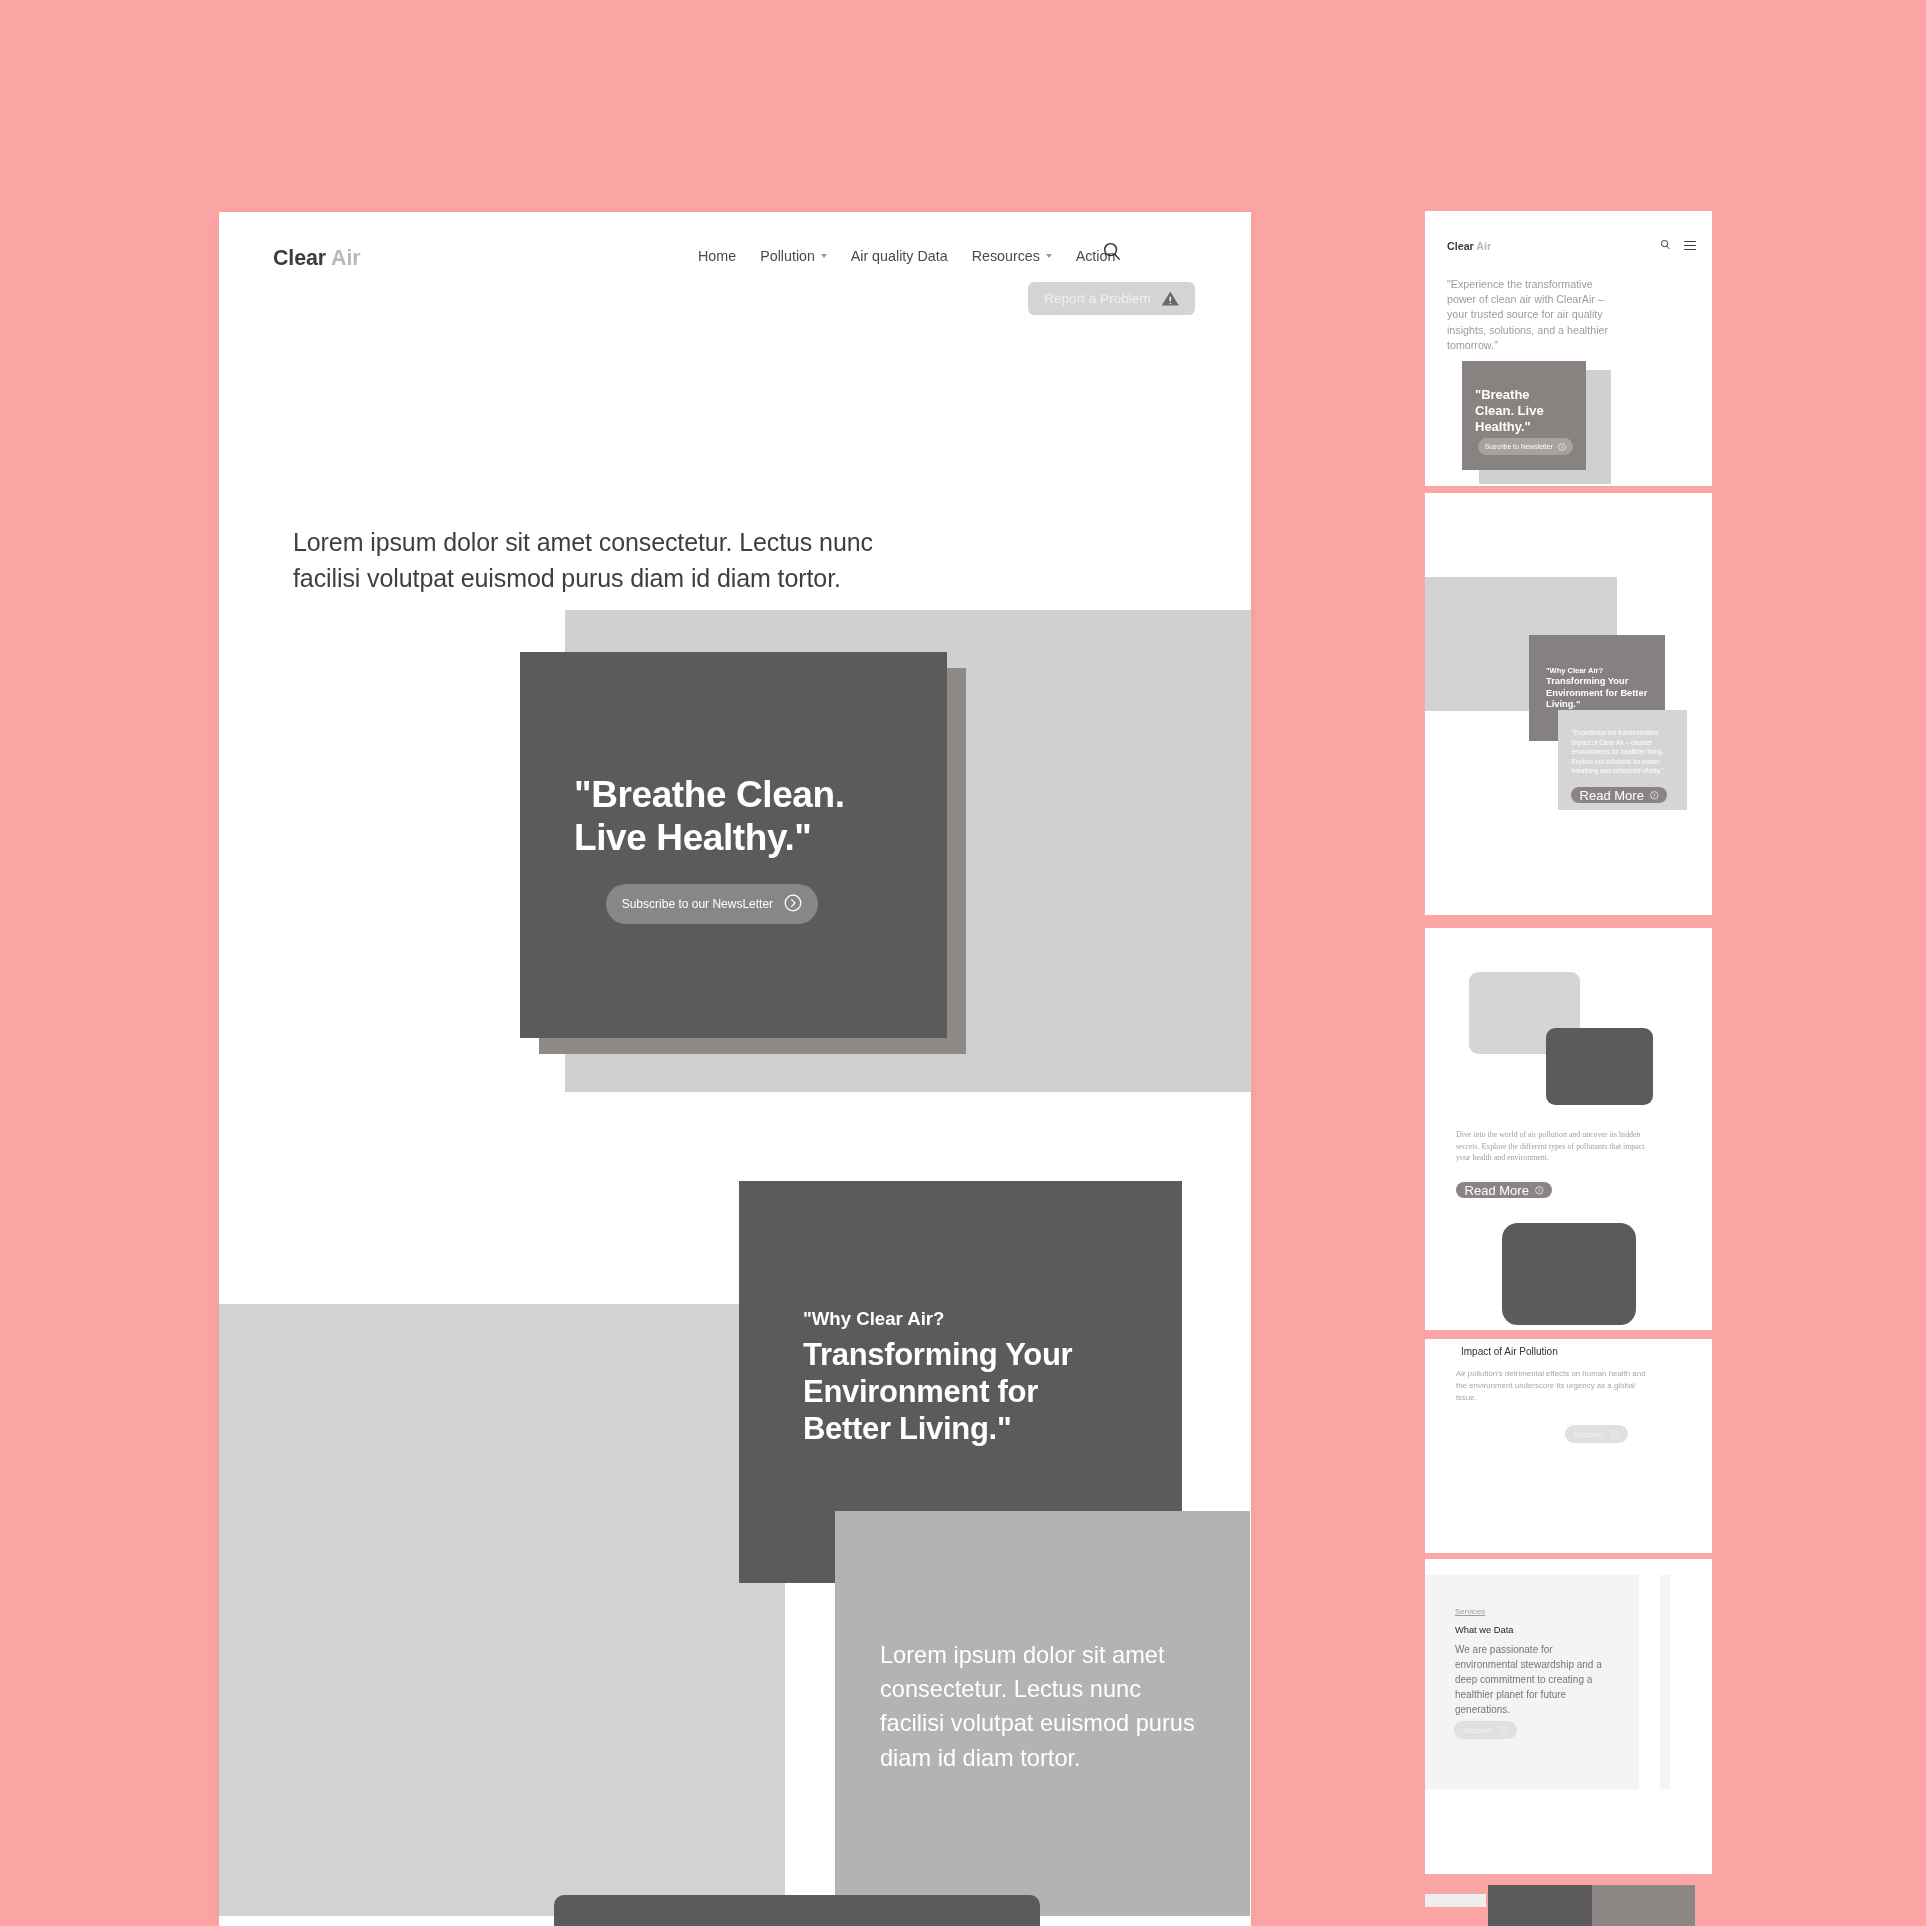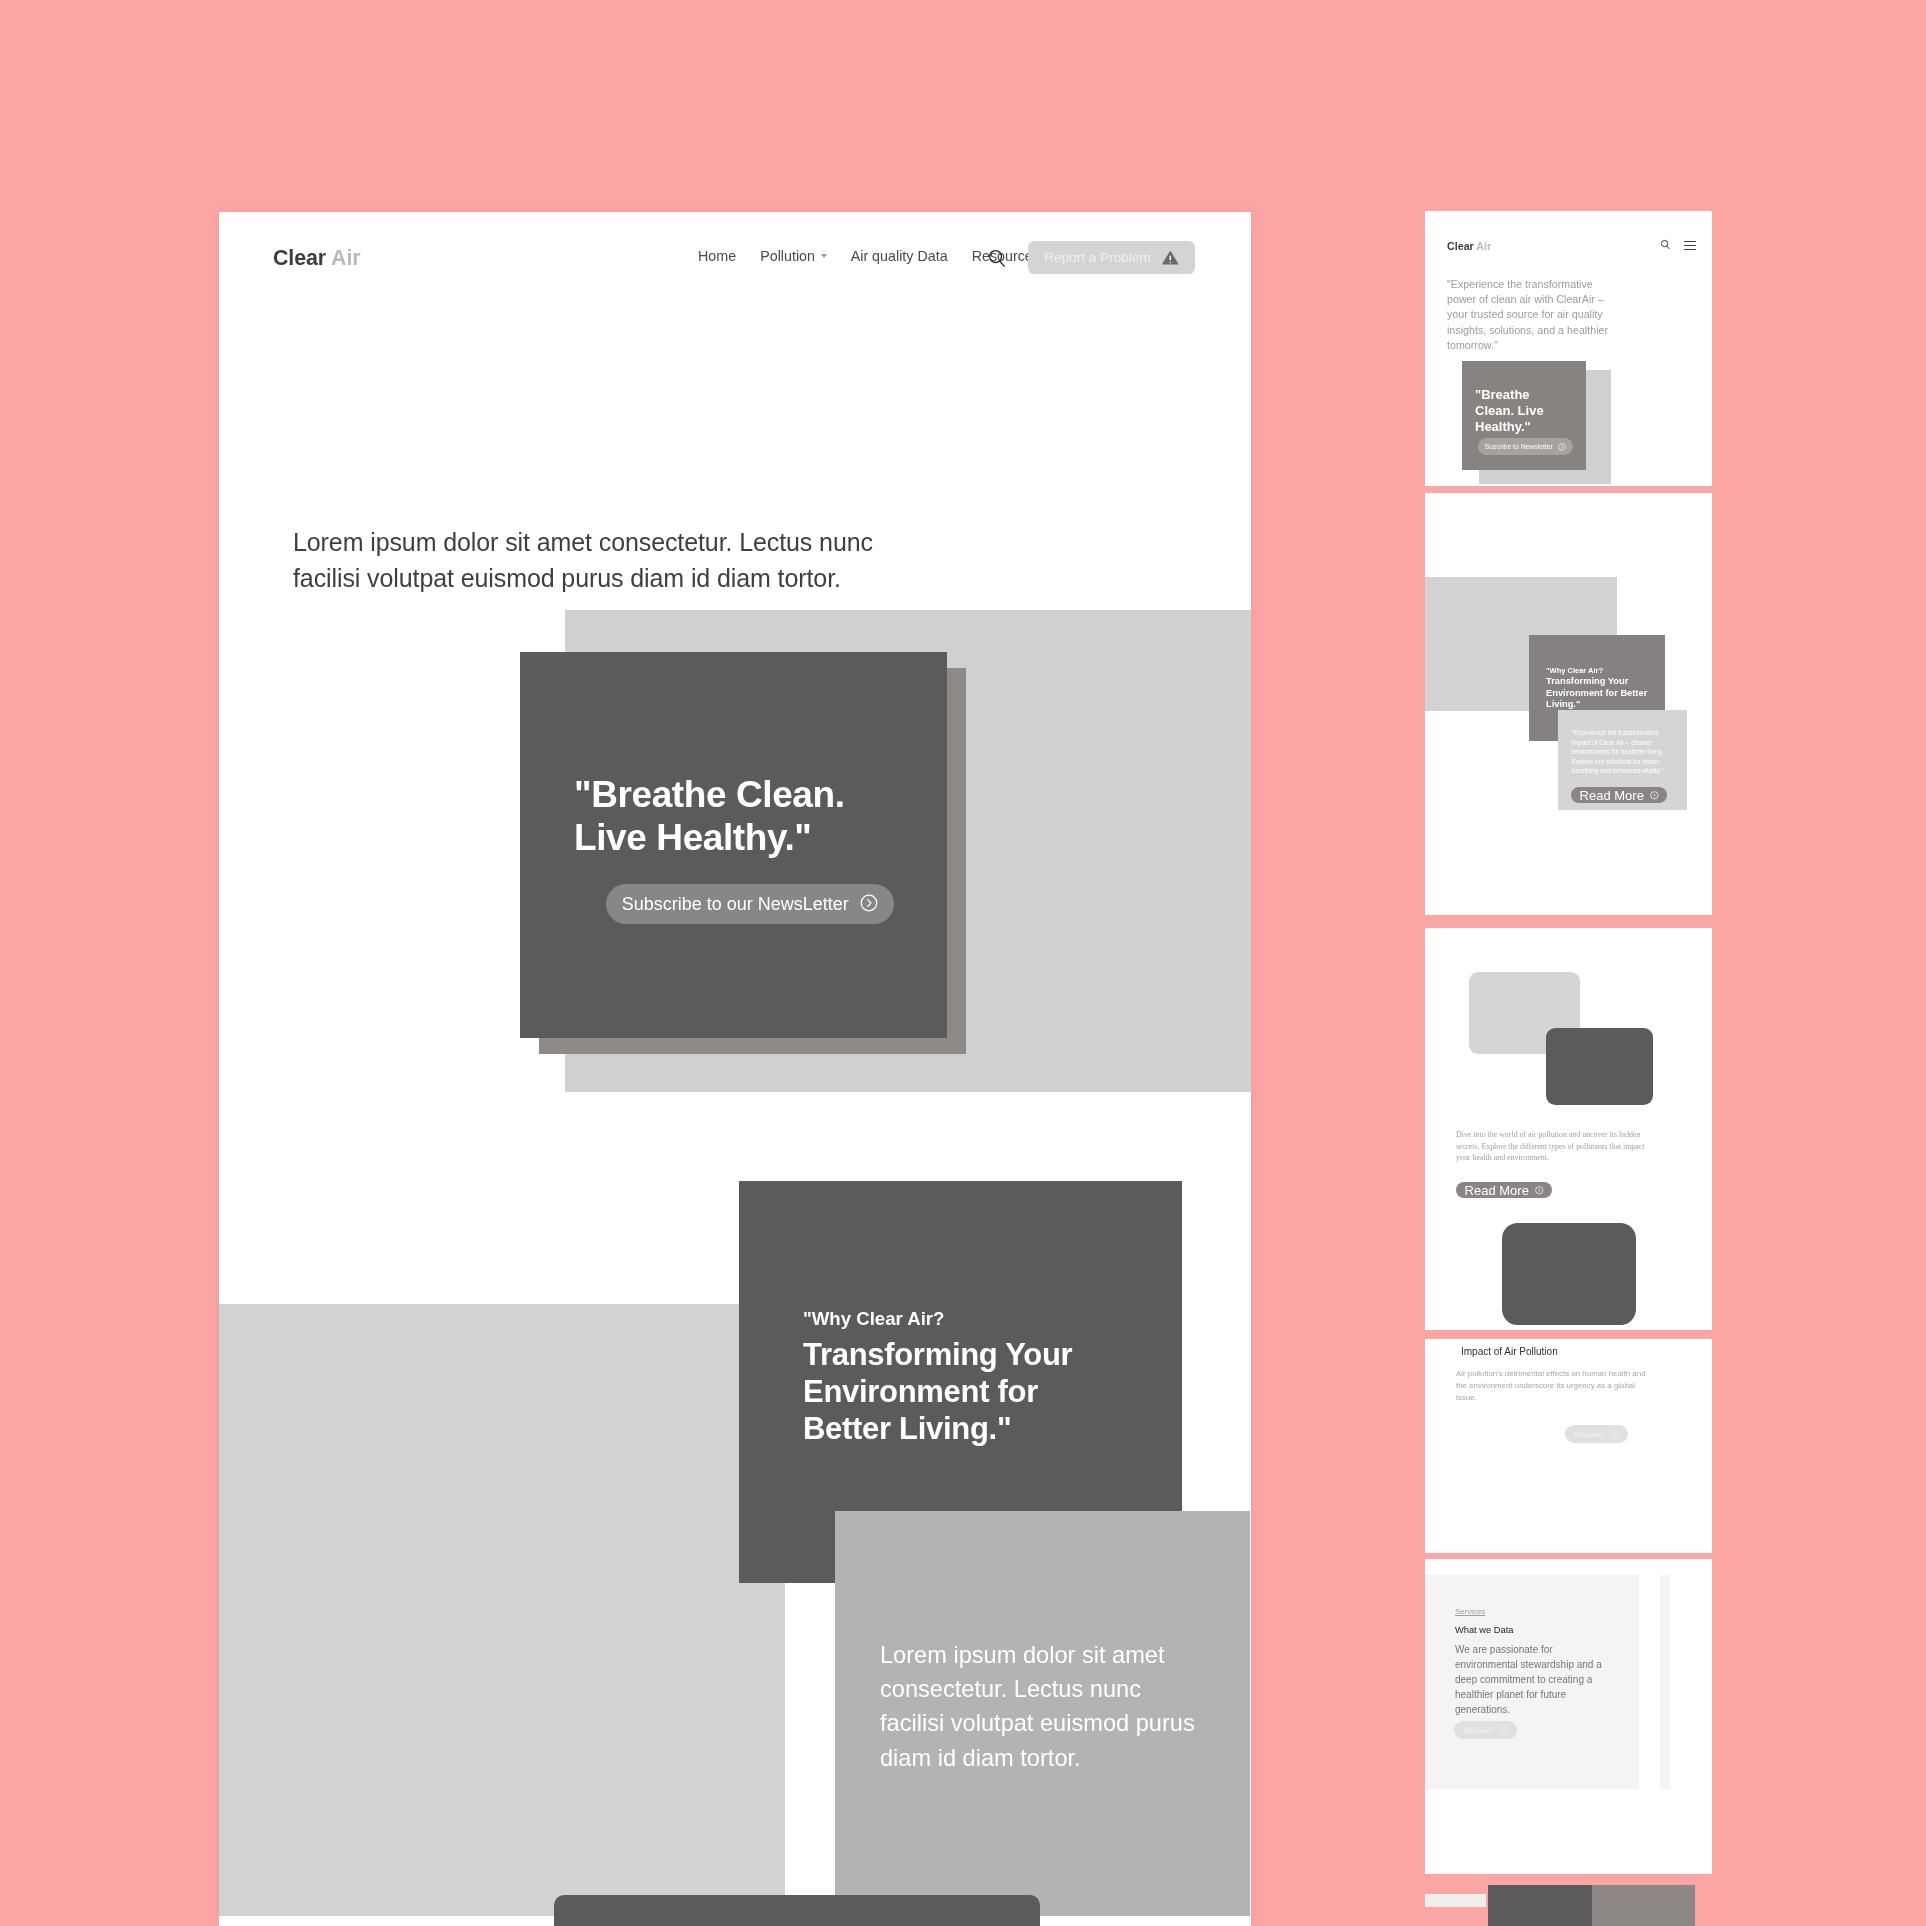--- a/index.html
+++ b/index.html
@@ -73,20 +73,21 @@
     border-top: 4.3px solid #9a9a9a;
     display: inline-block;
   }
   .d-nav-right {
     position: absolute;
     right: 56px;
     top: 29px;
     display: flex;
     align-items: center;
     gap: 21px;
+    flex-direction: column;
   }
   .icon-search {
     width: 20px; height: 20px;
     display: inline-block;
   }
   .btn-report {
     background: #d4d4d4;
     border-radius: 6.4px;
     height: 33px;
     padding: 0 15.7px;
@@ -156,21 +157,21 @@
     display: inline-flex;
     align-items: center;
     gap: 11.4px;
     background: rgba(255,255,255,0.27);
     border-radius: 714px;
     padding: 0 15.7px;
     height: 40px;
     border: none;
   }
   .pill .lbl {
-    font-size: 18px;
+    font-size: 12px;
     color: #ffffff;
     white-space: nowrap;
   }
   .pill .arrow-circ { flex: none; }
   .d-hero-btn {
     position: absolute;
     left: 86px;
     top: 232px;
   }
 

